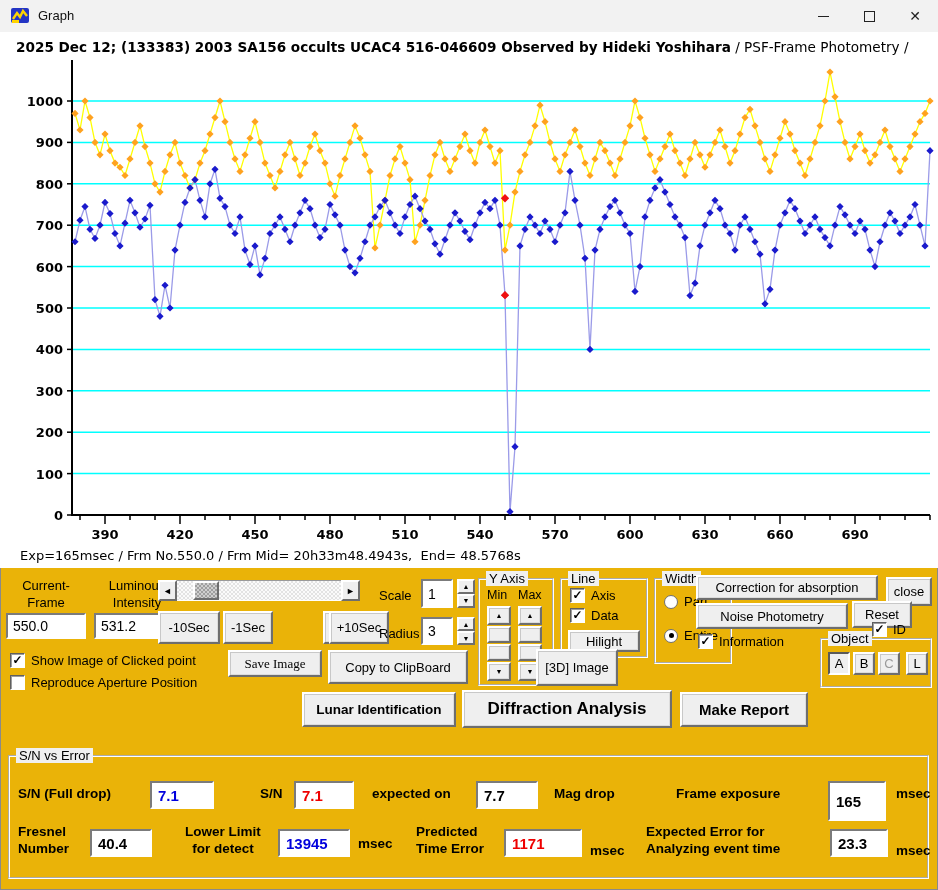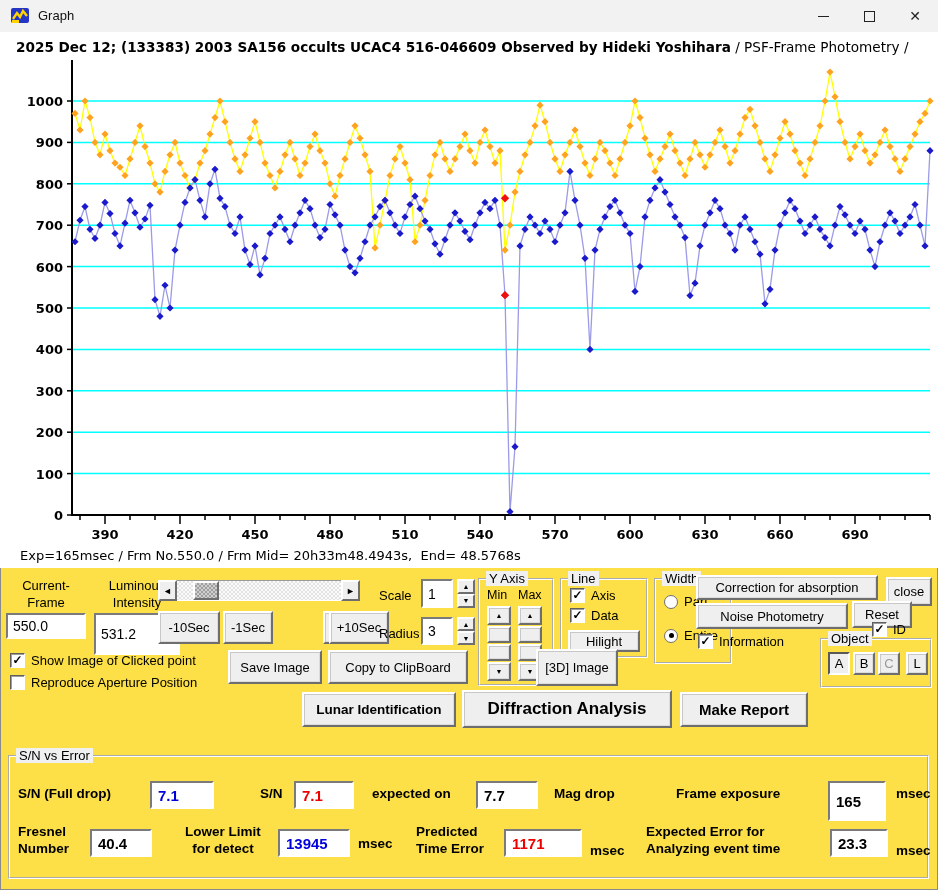--- a/index.html
+++ b/index.html
@@ -1,16 +1,16 @@
 <!DOCTYPE html>
 <html><head>
 <meta charset="utf-8">
 <style>
   html,body{margin:0;padding:0;background:#d8d8d8;}
-  #window{position:relative;width:938px;height:890px;background:#fde047;
+  #window{position:relative;width:938px;height:890px;background:#eab308;
     font-family:"Liberation Sans",sans-serif;overflow:hidden;box-shadow:0 0 0 1px #8a8a8a inset;}
   
   #titlebar{position:absolute;left:0;top:0;width:938px;height:32px;background:#f2f2f2;}
   #app-icon{position:absolute;left:10px;top:7px;width:20px;height:18px;}
   #title-text{position:absolute;left:38px;top:8px;font-size:13px;color:#111;}
   .wbtn{position:absolute;top:0;width:46px;height:32px;display:flex;align-items:center;justify-content:center;color:#222;}
   #btn-min{right:92px}#btn-max{right:46px}#btn-close{right:0}
   .glyph-min{display:block;width:11px;height:0;border-top:1.5px solid #222;}
   .glyph-max{display:block;width:9px;height:9px;border:1.2px solid #222;}
   .glyph-close{font-size:14px;line-height:14px;}
@@ -185,21 +185,21 @@
   </div>
 
   <div class="lbl2" style="left:0;top:577;left:0px;top:577px;width:92px;">
     <span>Current-</span><br><span>Frame</span>
   </div>
   <div class="field" style="left:6px;top:613px;width:80px;height:26px;">550.0</div>
 
   <div class="lbl2" style="left:92px;top:577px;width:90px;">
     <span>Luminous</span><br><span>Intensity</span>
   </div>
-  <div class="field" style="left:94px;top:613px;width:86px;height:42px;">531.2</div>
+  <div class="field" style="left:94px;top:613px;width:86px;height:26px;">531.2</div>
 
   <div id="frame-scrollbar">
     <div class="sarr">◄</div>
     <div id="scroll-track">
       <div id="scroll-thumb"></div>
     </div>
     <div class="sarr">►</div>
   </div>
 
   <div class="btn" style="left:158px;top:611px;width:62px;height:33px;">-10Sec</div>
@@ -285,21 +285,21 @@
   </div>
 
   <label class="cb" style="left:10px;top:653px;">
       <span class="box">✓</span>
       <span>Show Image of Clicked point</span>
     </label>
   <label class="cb unchecked" style="left:10px;top:675px;">
       <span class="box">✓</span>
       <span>Reproduce Aperture Position</span>
     </label>
-  <div class="btn" style="left:228px;top:650px;width:94px;height:34px;">Save Image</div>
+  <div class="btn" style="left:228px;top:650px;width:94px;height:27px;font-family:Liberation Serif, serif;">Save Image</div>
   <div class="btn" style="left:328px;top:650px;width:140px;height:34px;">Copy to ClipBoard</div>
   <div class="btn" style="left:536px;top:649px;width:82px;height:37px;">[3D] Image</div>
 
   <div class="btn bigbtn" style="left:462px;top:690px;width:210px;height:38px;font-size:17px;">Diffraction Analysis</div>
   <div class="btn bigbtn" style="left:302px;top:692px;width:154px;height:35px;font-size:13.5px;">Lunar Identification</div>
   <div class="btn bigbtn" style="left:680px;top:692px;width:128px;height:35px;font-size:15px;">Make Report</div>
 
   <div class="groupbox" style="left:8px;top:755px;width:921px;height:124px;">
     <span class="legend">S/N vs Error</span>
 

